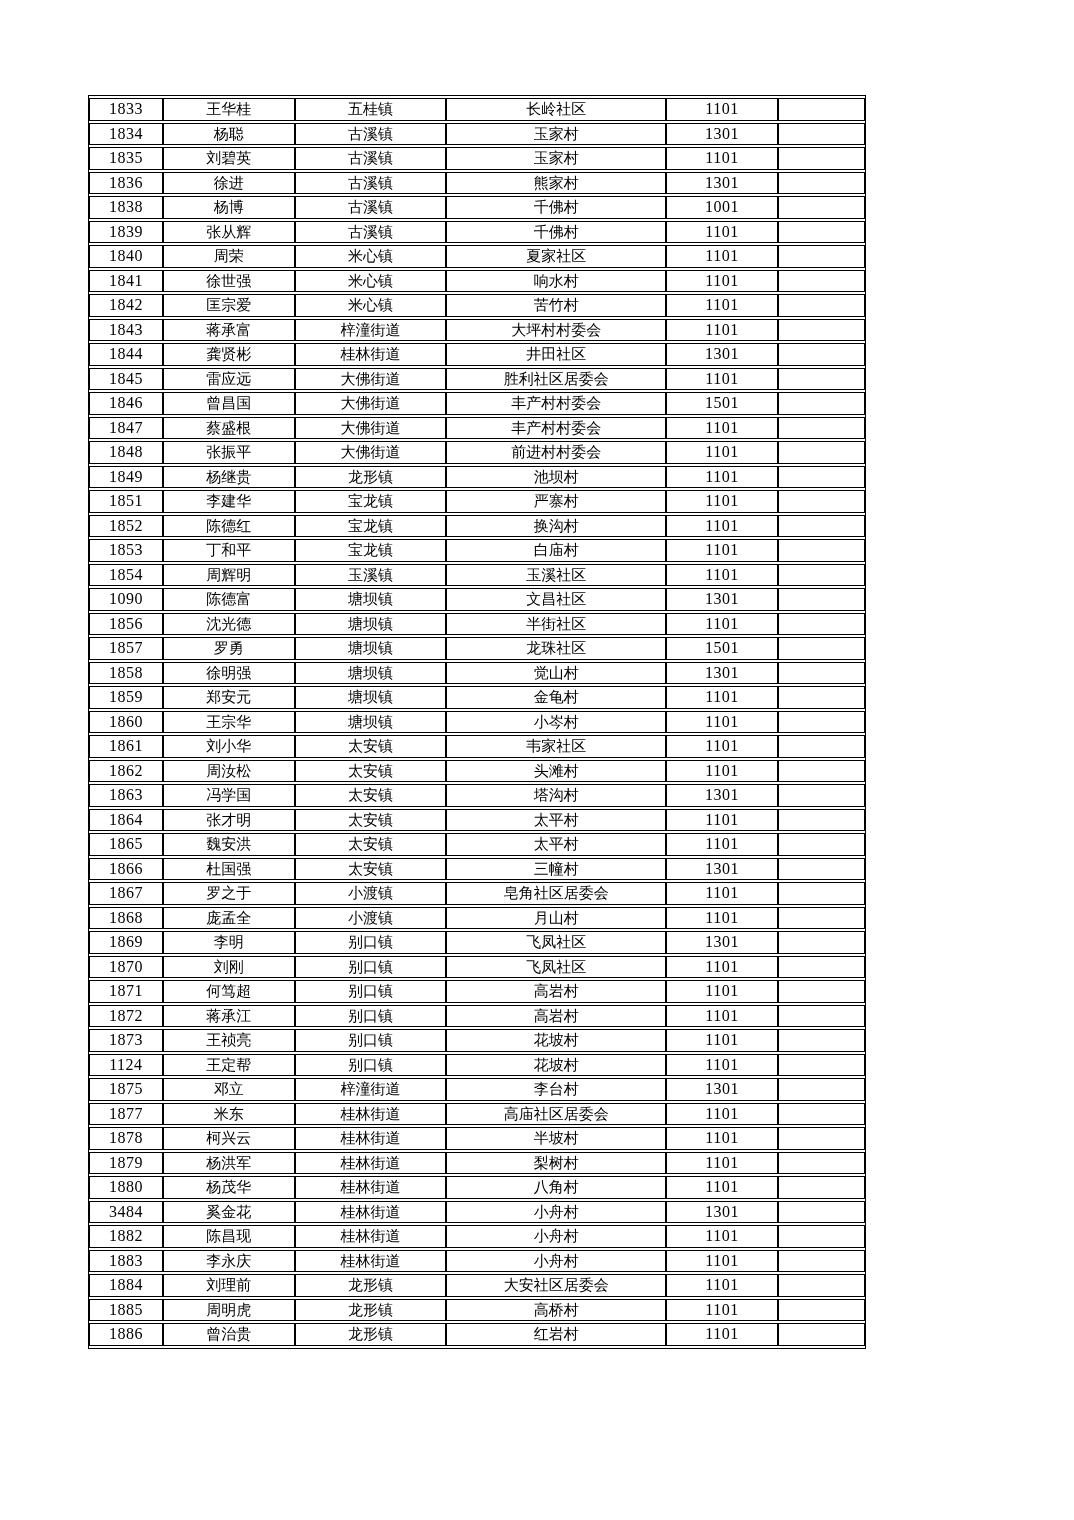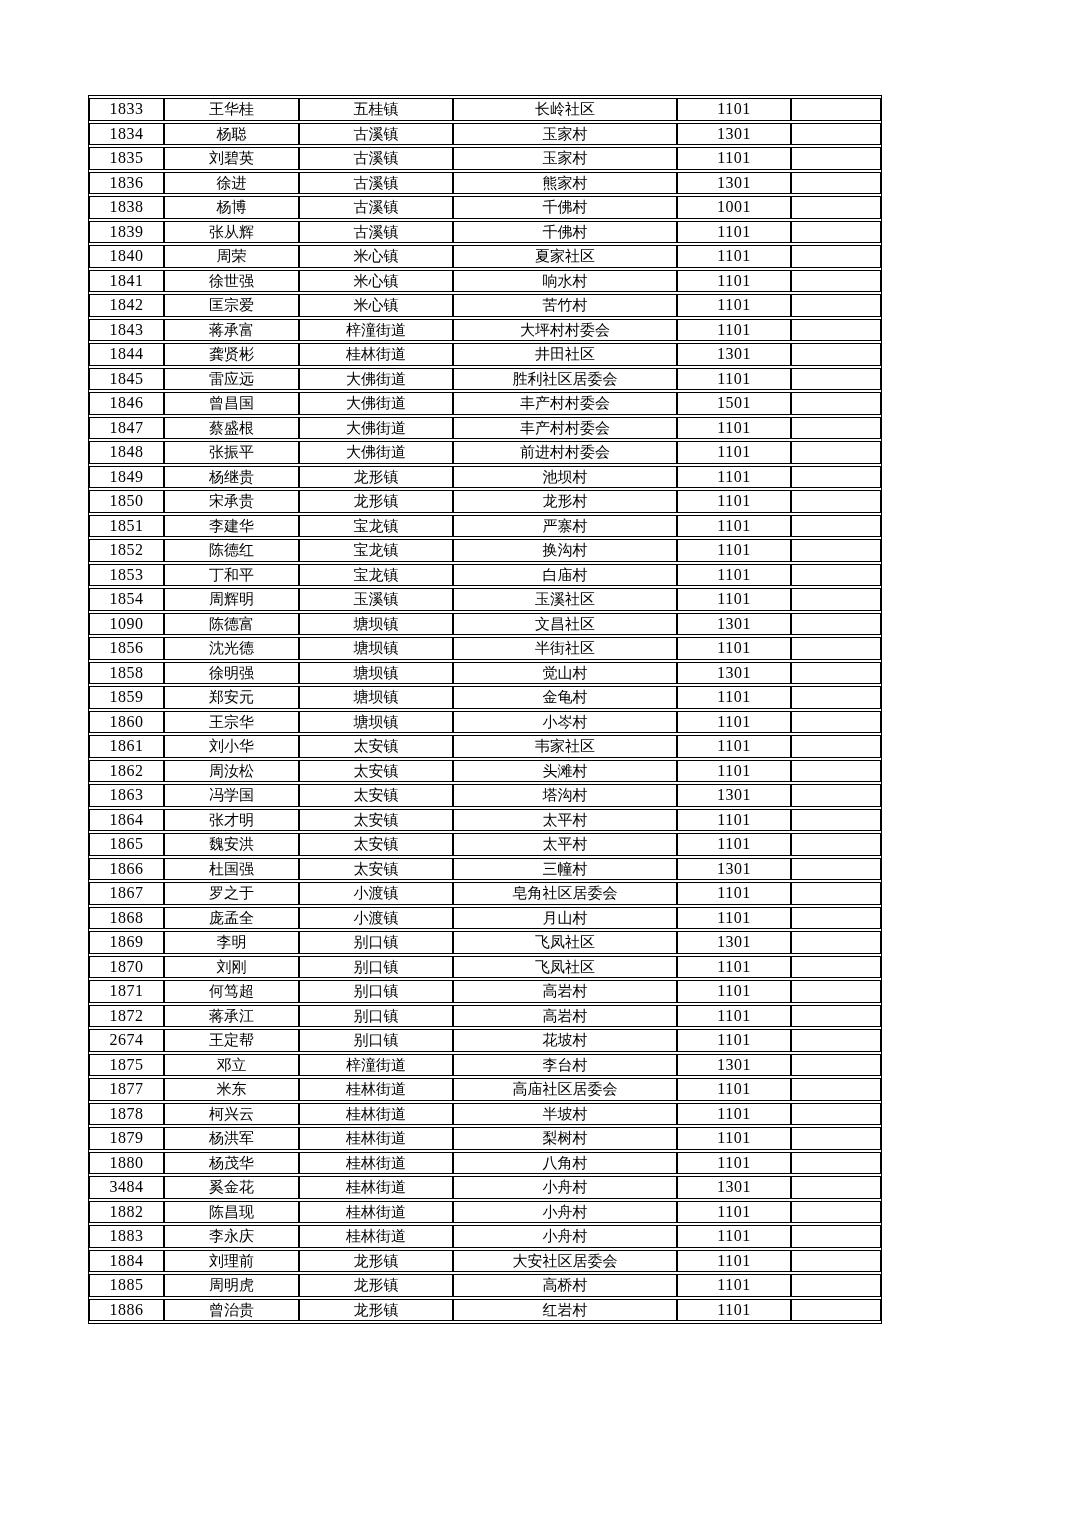--- a/index.html
+++ b/index.html
@@ -2,21 +2,21 @@
 <html><head>
 <meta charset="utf-8">
 <style>
   html, body {
     margin: 0;
     padding: 0;
     background: #ffffff;
   }
   .page {
     position: relative;
-    width: 1074px;
+    width: 866px;
     height: 1520px;
     background: #ffffff;
     font-family: "Liberation Serif", "DejaVu Serif", serif;
     color: #000000;
     overflow: hidden;
   }
   table.roster {
     position: absolute;
     left: 88px;
     top: 95px;
@@ -183,28 +183,20 @@
         </tr>
         <tr>
           <td class="c-id">1849</td>
           <td class="c-name">杨继贵</td>
           <td class="c-town">龙形镇</td>
           <td class="c-village">池坝村</td>
           <td class="c-code">1101</td>
           <td class="c-blank"></td>
         </tr>
         <tr>
-          <td class="c-id">1850</td>
-          <td class="c-name">宋承贵</td>
-          <td class="c-town">龙形镇</td>
-          <td class="c-village">龙形村</td>
-          <td class="c-code">1101</td>
-          <td class="c-blank"></td>
-        </tr>
-        <tr>
           <td class="c-id">1851</td>
           <td class="c-name">李建华</td>
           <td class="c-town">宝龙镇</td>
           <td class="c-village">严寨村</td>
           <td class="c-code">1101</td>
           <td class="c-blank"></td>
         </tr>
         <tr>
           <td class="c-id">1852</td>
           <td class="c-name">陈德红</td>
@@ -239,20 +231,28 @@
         </tr>
         <tr>
           <td class="c-id">1856</td>
           <td class="c-name">沈光德</td>
           <td class="c-town">塘坝镇</td>
           <td class="c-village">半街社区</td>
           <td class="c-code">1101</td>
           <td class="c-blank"></td>
         </tr>
         <tr>
+          <td class="c-id">1857</td>
+          <td class="c-name">罗勇</td>
+          <td class="c-town">塘坝镇</td>
+          <td class="c-village">龙珠社区</td>
+          <td class="c-code">1501</td>
+          <td class="c-blank"></td>
+        </tr>
+        <tr>
           <td class="c-id">1858</td>
           <td class="c-name">徐明强</td>
           <td class="c-town">塘坝镇</td>
           <td class="c-village">觉山村</td>
           <td class="c-code">1301</td>
           <td class="c-blank"></td>
         </tr>
         <tr>
           <td class="c-id">1859</td>
           <td class="c-name">郑安元</td>
@@ -359,21 +359,29 @@
         </tr>
         <tr>
           <td class="c-id">1872</td>
           <td class="c-name">蒋承江</td>
           <td class="c-town">别口镇</td>
           <td class="c-village">高岩村</td>
           <td class="c-code">1101</td>
           <td class="c-blank"></td>
         </tr>
         <tr>
-          <td class="c-id">2674</td>
+          <td class="c-id">1873</td>
+          <td class="c-name">王祯亮</td>
+          <td class="c-town">别口镇</td>
+          <td class="c-village">花坡村</td>
+          <td class="c-code">1101</td>
+          <td class="c-blank"></td>
+        </tr>
+        <tr>
+          <td class="c-id">1124</td>
           <td class="c-name">王定帮</td>
           <td class="c-town">别口镇</td>
           <td class="c-village">花坡村</td>
           <td class="c-code">1101</td>
           <td class="c-blank"></td>
         </tr>
         <tr>
           <td class="c-id">1875</td>
           <td class="c-name">邓立</td>
           <td class="c-town">梓潼街道</td>

